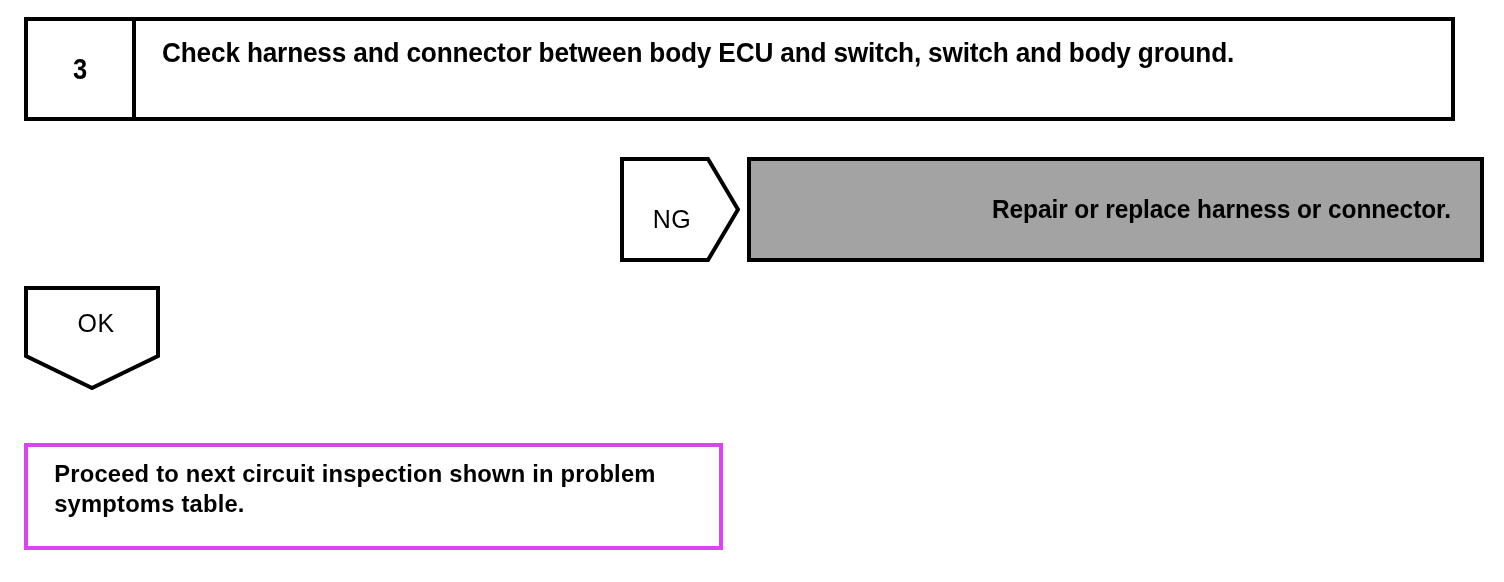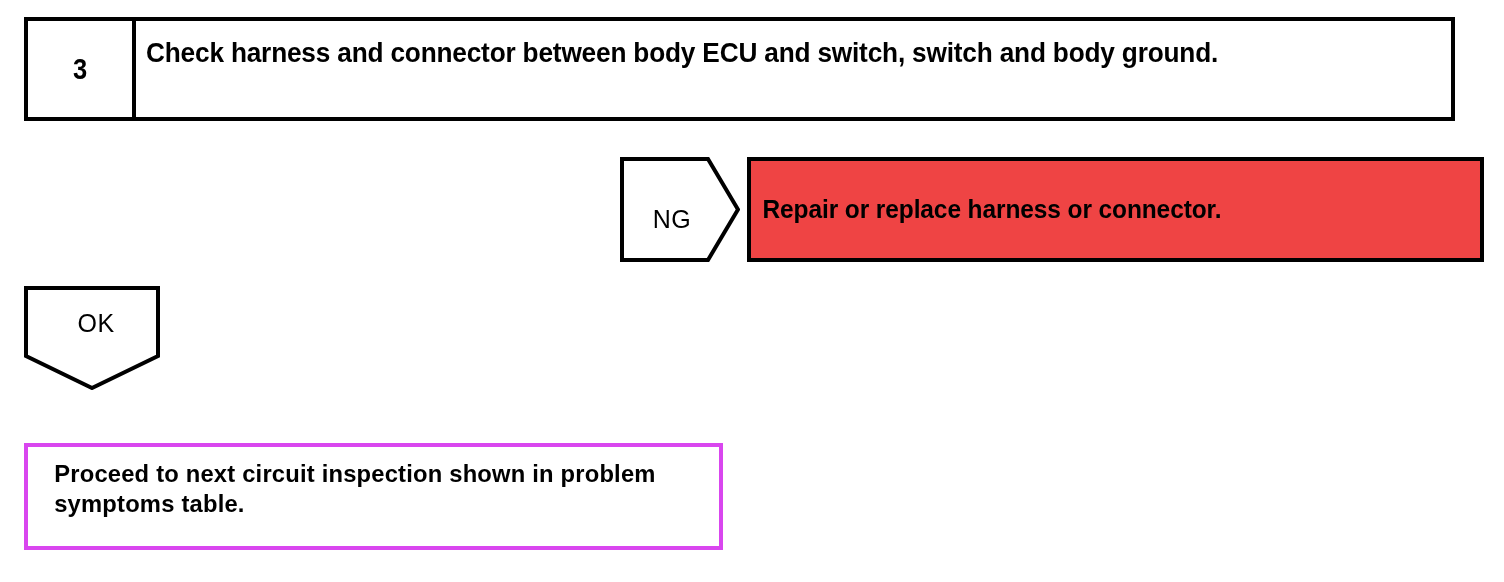--- a/index.html
+++ b/index.html
@@ -47,21 +47,21 @@
   .step-num {
     font-size: 29px;
     font-weight: bold;
     line-height: 1;
     letter-spacing: 0px;
     transform: scaleX(0.88);
   }
   .step-text-cell {
     flex: 1 1 auto;
     box-sizing: border-box;
-    padding: 14px 10px 0 10px;
+    padding: 14px 10px 0 26px;
     display: flex;
     align-items: flex-start;
   }
   .step-text {
     font-size: 28.5px;
     font-weight: bold;
     line-height: 1.2;
     letter-spacing: -0.2px;
     transform: scaleX(0.92);
     transform-origin: left top;
@@ -97,23 +97,24 @@
 
   
   .repair-box {
     position: absolute;
     left: 747px;
     top: 157px;
     width: 737px;
     height: 105px;
     box-sizing: border-box;
     border: 4px solid #000000;
-    background: #ef4444;
-    display: flex;
-    align-items: center;
+    background: #a3a3a3;
+    display: flex;
+    align-items: center;
+    text-align: right;
   }
   .repair-text {
     padding-left: 12px;
     font-size: 25.5px;
     font-weight: bold;
     line-height: 1.2;
     letter-spacing: -0.1px;
     transform: scaleX(0.96);
     transform-origin: left center;
     width: 104%;

